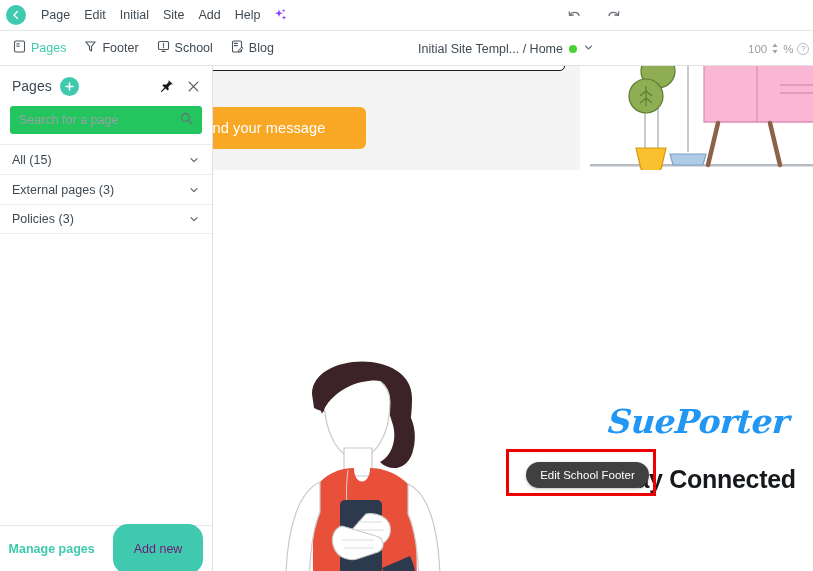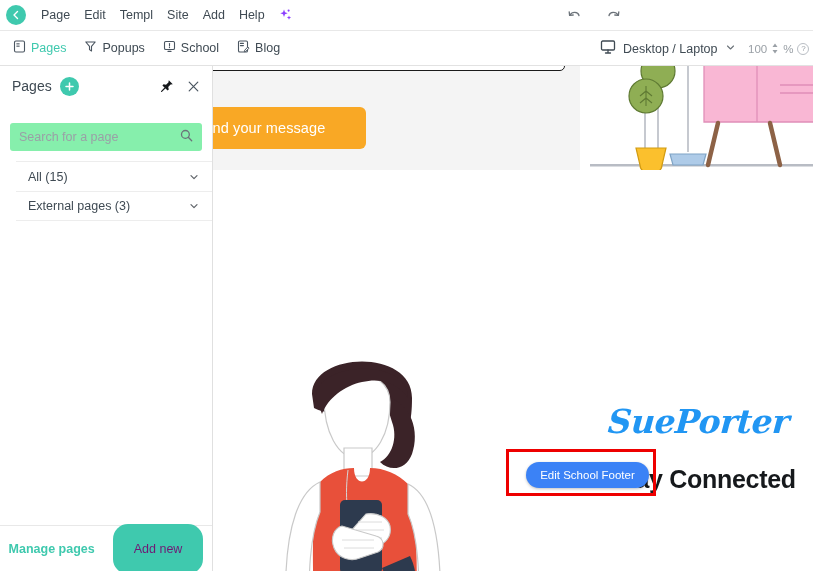--- a/index.html
+++ b/index.html
@@ -110,21 +110,21 @@
     white-space: nowrap;
   }
 
   
   .redbox {
     position: absolute; left: 506px; top: 383px; width: 150px; height: 47px;
     border: 3px solid #ee0000; pointer-events: none;
   }
   .edit-footer-btn {
     position: absolute; left: 526px; top: 396px; width: 123px; height: 26px;
-    background: #3b82f6; border-radius: 13px; color: #fff; font-size: 11.5px;
+    background: #404040; border-radius: 13px; color: #fff; font-size: 11.5px;
     display: flex; align-items: center; justify-content: center; cursor: pointer;
     box-shadow: 0 1px 3px rgba(0,0,0,.25); white-space: nowrap;
   }
 
   
   .panel {
     position: absolute; top: 66px; left: 0; width: 213px; height: 505px;
     background: #fff; border-right: 1px solid #e0e0e0;
     display: flex; flex-direction: column;
   }
@@ -135,30 +135,30 @@
   .plus-btn {
     width: 19px; height: 19px; border-radius: 50%; background: #3fc9ae; margin-left: 8px;
     display: flex; align-items: center; justify-content: center; color: #fff;
     font-size: 15px; line-height: 1; cursor: pointer; font-weight: 300;
   }
   .panel-head-icons { margin-left: auto; display: flex; align-items: center; gap: 13px; }
   .panel-head-icons span { cursor: pointer; display: flex; }
 
   .search-wrap { padding: 0 10px 10px 10px; flex: none; }
   .search-box {
-    height: 28px; background: #86efac; border-radius: 3px; display: flex;
-    align-items: center; padding: 0 9px; margin-top: 17px;
+    height: 28px; background: #22c55e; border-radius: 3px; display: flex;
+    align-items: center; padding: 0 9px;
   }
   .search-box input {
     border: none; outline: none; background: transparent; flex: 1;
     font-size: 12.5px; color: #3f4a53; font-family: "Liberation Sans", sans-serif;
   }
   .search-box input::placeholder { color: #9aa0a6; }
 
-  .grouplist { flex: 1; margin-left: 16px; }
+  .grouplist { flex: 1; }
   .group {
     height: 30px; display: flex; align-items: center; padding: 0 12px;
     border-top: 1px solid #ededed; font-size: 12.5px; color: #3f4a53; cursor: pointer;
   }
   .group:last-of-type { border-bottom: 1px solid #ededed; }
   .group .chev { margin-left: auto; display: flex; }
 
   .panel-foot {
     height: 46px; border-top: 1px solid #e8e8e8; display: flex; align-items: center;
     justify-content: center; gap: 18px; flex: none; background: #fff;
@@ -177,21 +177,21 @@
   <div class="menubar">
     <div class="back-btn">
       <span>
         <svg width="12" height="12" viewBox="0 0 12 12">
             <path d="M7.5 2.5 L4 6 L7.5 9.5" fill="none" stroke="#fff" stroke-width="1.4" stroke-linecap="round" stroke-linejoin="round"></path>
           </svg>
       </span>
     </div>
     <div class="menu-item">Page</div>
     <div class="menu-item">Edit</div>
-    <div class="menu-item">Templ</div>
+    <div class="menu-item">Initial</div>
     <div class="menu-item">Site</div>
     <div class="menu-item">Add</div>
     <div class="menu-item">Help</div>
     <div class="sparkle">
       <svg width="15" height="15" viewBox="0 0 15 15">
         <path d="M6 1.5 L7 4.2 L9.7 5.2 L7 6.2 L6 8.9 L5 6.2 L2.3 5.2 L5 4.2 Z" fill="#8b3dff"></path>
         <path d="M11 7.5 L11.6 9 L13.1 9.6 L11.6 10.2 L11 11.7 L10.4 10.2 L8.9 9.6 L10.4 9 Z" fill="#8b3dff"></path>
         <circle cx="10.6" cy="2.6" r="1.05" fill="#8b3dff"></circle>
       </svg>
     </div>
@@ -222,21 +222,21 @@
           </svg>
       </span>
       <span>Pages</span>
     </div>
     <div class="subtab">
       <span>
         <svg width="13" height="13" viewBox="0 0 13 13">
             <path d="M1.8 2 H11.2 L7.5 6.4 V11 L5.5 9.6 V6.4 Z" fill="none" stroke="#4a5560" stroke-width="1.1" stroke-linejoin="round"></path>
           </svg>
       </span>
-      <span>Popups</span>
+      <span>Footer</span>
     </div>
     <div class="subtab">
       <span>
         <svg width="13" height="13" viewBox="0 0 13 13">
             <rect x="1.5" y="1.5" width="10" height="8" rx="1.3" fill="none" stroke="#4a5560" stroke-width="1.1"></rect>
             <path d="M6.5 3.6 V5.9" stroke="#4a5560" stroke-width="1.1" stroke-linecap="round"></path>
             <circle cx="6.5" cy="7.5" r=".65" fill="#4a5560"></circle>
             <path d="M5 11.4 H8" stroke="#4a5560" stroke-width="1.1" stroke-linecap="round"></path>
           </svg>
       </span>
@@ -246,35 +246,30 @@
       <span>
         <svg width="13" height="13" viewBox="0 0 13 13">
             <rect x="1.5" y="1" width="9" height="11" rx="1.3" fill="none" stroke="#4a5560" stroke-width="1.1"></rect>
             <path d="M3.4 3.4 H6.4 M3.4 5.6 H6.4" stroke="#4a5560" stroke-width="1.1" stroke-linecap="round"></path>
             <path d="M10.8 7 L12 8.2 L8.8 11.4 L7.3 11.7 L7.7 10.2 Z" fill="#fff" stroke="#4a5560" stroke-width="1"></path>
           </svg>
       </span>
       <span>Blog</span>
     </div>
 
-
-    <div class="device-sel">
-      <span>
-        <svg width="16" height="16" viewBox="0 0 16 16">
-            <rect x="1.5" y="2" width="13" height="9" rx="1.2" fill="none" stroke="#3f4a53" stroke-width="1.3"></rect>
-            <path d="M5.5 14 H10.5 M8 11 V14" stroke="#3f4a53" stroke-width="1.3" stroke-linecap="round"></path>
-          </svg>
-      </span>
-      <span>Desktop / Laptop</span>
+    <div class="site-sel">
+      <span>Initial Site Templ... / Home</span>
+      <span class="greendot"></span>
       <span>
         <svg width="11" height="11" viewBox="0 0 11 11">
             <path d="M2.5 4 L5.5 7 L8.5 4" fill="none" stroke="#6b7279" stroke-width="1.1" stroke-linecap="round" stroke-linejoin="round"></path>
           </svg>
       </span>
     </div>
+
 
     <div class="zoom-ctl">
       <span>100</span>
       <span class="spinner">
         <svg width="8" height="13" viewBox="0 0 8 13">
             <path d="M4 1.5 L6.5 5 L1.5 5 Z" fill="#9aa0a6"></path>
             <path d="M4 11.5 L6.5 8 L1.5 8 Z" fill="#9aa0a6"></path>
           </svg>
       </span>
       <span>%</span>
@@ -403,20 +398,28 @@
         </span>
       </div>
       <div class="group">
         <span>External pages (3)</span>
         <span class="chev">
           <svg width="12" height="12" viewBox="0 0 12 12">
               <path d="M3 4.6 L6 7.6 L9 4.6" fill="none" stroke="#5f6368" stroke-width="1.2" stroke-linecap="round" stroke-linejoin="round"></path>
             </svg>
         </span>
       </div>
+      <div class="group">
+        <span>Policies (3)</span>
+        <span class="chev">
+          <svg width="12" height="12" viewBox="0 0 12 12">
+              <path d="M3 4.6 L6 7.6 L9 4.6" fill="none" stroke="#5f6368" stroke-width="1.2" stroke-linecap="round" stroke-linejoin="round"></path>
+            </svg>
+        </span>
+      </div>
     </div>
 
     <div class="panel-foot">
       <span class="manage">Manage pages</span>
       <span class="addnew">Add new</span>
     </div>
   </div>
 
 </div>
 

